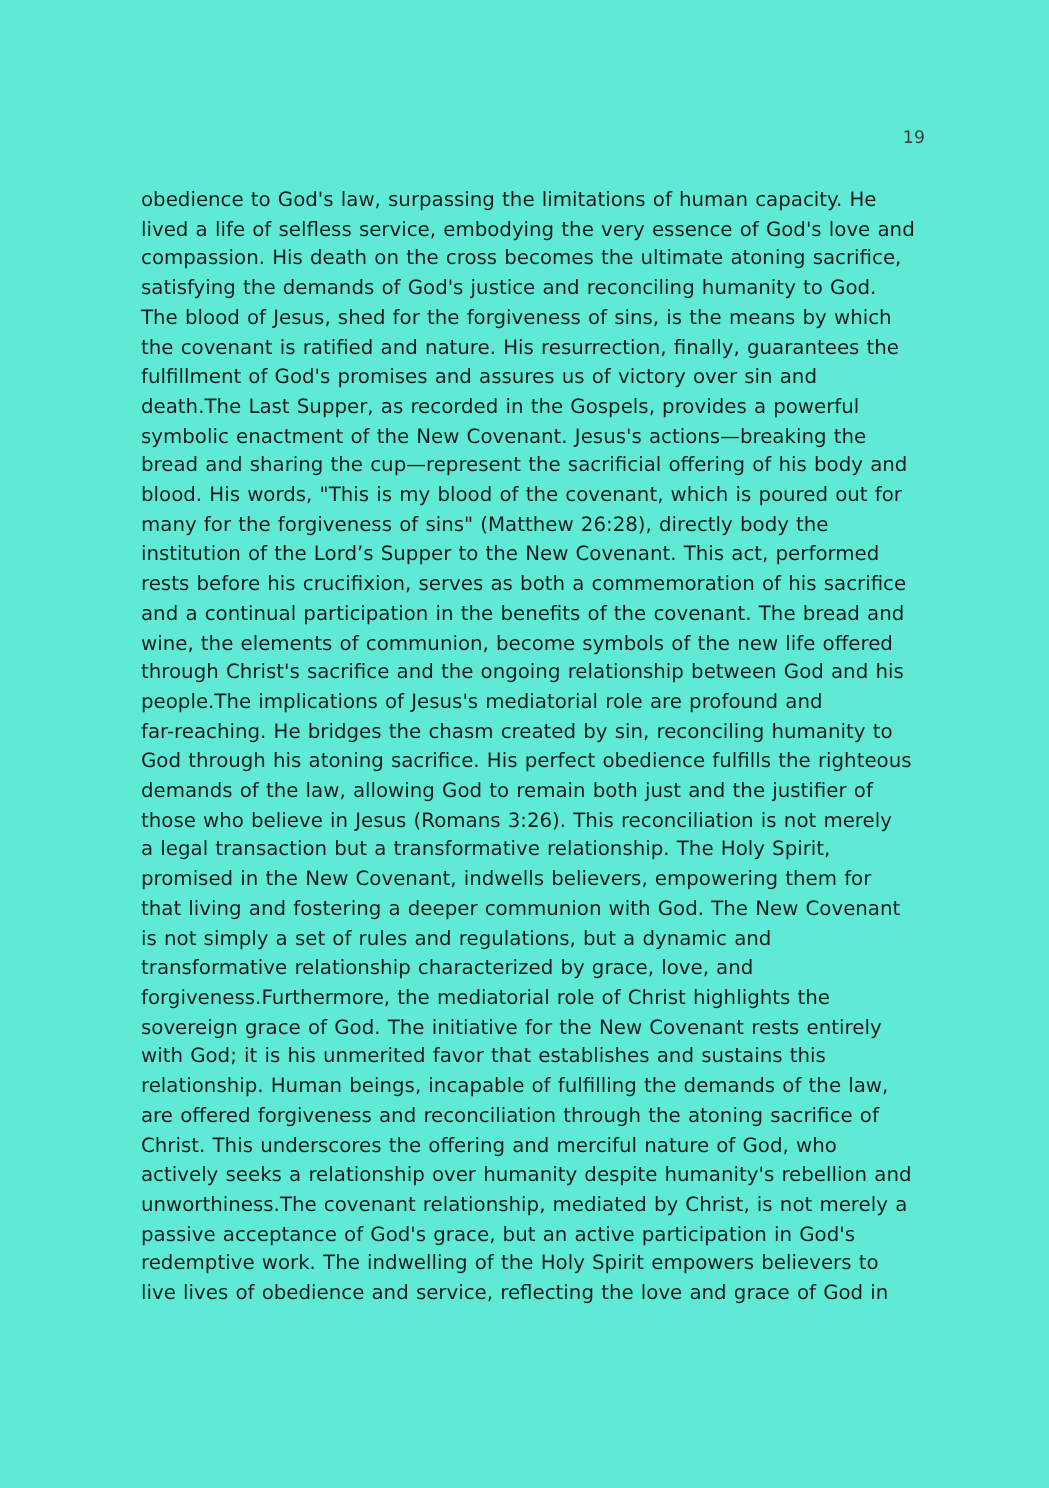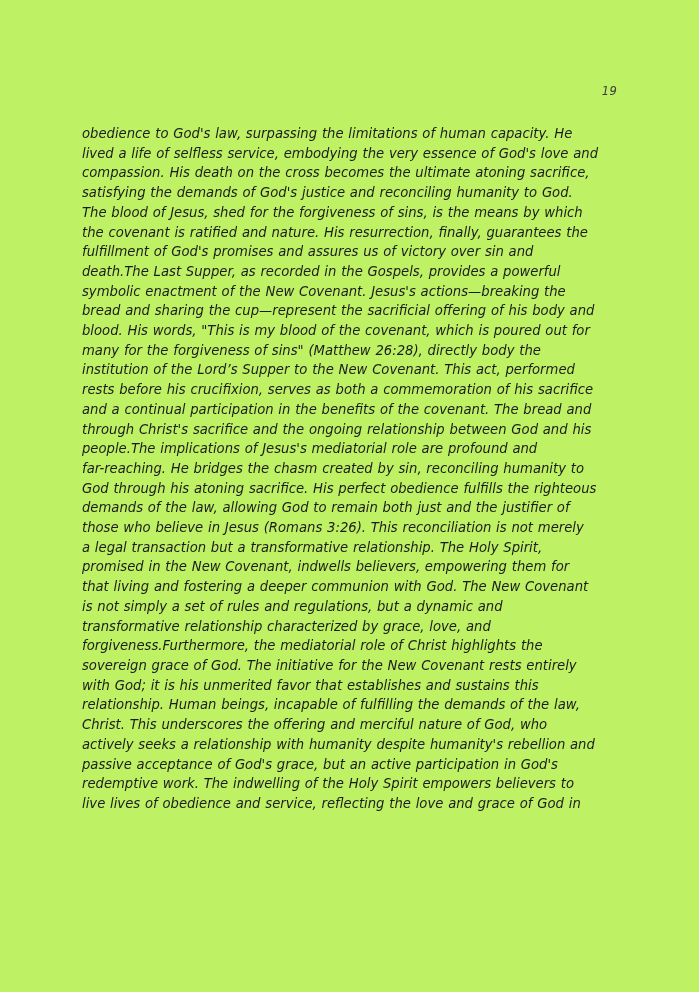--- a/index.html
+++ b/index.html
@@ -4,24 +4,23 @@
 <style>
   html, body {
     margin: 0;
     padding: 0;
     background: #ffffff;
   }
   .page {
     position: relative;
     width: 699px;
     height: 992px;
-    background: #bef264;
+    background: #5eead4;
     overflow: hidden;
     font-family: "DejaVu Sans", "Liberation Sans", sans-serif;
-    font-style: italic;
   }
   .page-number {
     position: absolute;
     top: 84px;
     right: 82px;
     font-size: 11.5px;
     line-height: 14px;
     color: #3d3d3d;
     letter-spacing: 0.3px;
   }
@@ -30,20 +29,21 @@
     left: 82px;
     top: 124px;
     width: 560px;
   }
   .text-line {
     font-size: 13.2px;
     line-height: 19.7px;
     color: #1c1c1c;
     white-space: pre;
     word-spacing: 0.6px;
+    margin-left: 12px;
   }
 </style>
 </head>
 <body>
 
 <div class="page">
   <div class="page-number">19</div>
   <div class="body-text">
       <div class="text-line">obedience to God's law, surpassing the limitations of human capacity. He</div>
       <div class="text-line">lived a life of selfless service, embodying the very essence of God's love and</div>
@@ -53,34 +53,37 @@
       <div class="text-line">the covenant is ratified and nature. His resurrection, finally, guarantees the</div>
       <div class="text-line">fulfillment of God's promises and assures us of victory over sin and</div>
       <div class="text-line">death.The Last Supper, as recorded in the Gospels, provides a powerful</div>
       <div class="text-line">symbolic enactment of the New Covenant. Jesus's actions—breaking the</div>
       <div class="text-line">bread and sharing the cup—represent the sacrificial offering of his body and</div>
       <div class="text-line">blood. His words, "This is my blood of the covenant, which is poured out for</div>
       <div class="text-line">many for the forgiveness of sins" (Matthew 26:28), directly body the</div>
       <div class="text-line">institution of the Lord’s Supper to the New Covenant. This act, performed</div>
       <div class="text-line">rests before his crucifixion, serves as both a commemoration of his sacrifice</div>
       <div class="text-line">and a continual participation in the benefits of the covenant. The bread and</div>
+      <div class="text-line">wine, the elements of communion, become symbols of the new life offered</div>
       <div class="text-line">through Christ's sacrifice and the ongoing relationship between God and his</div>
       <div class="text-line">people.The implications of Jesus's mediatorial role are profound and</div>
       <div class="text-line">far-reaching. He bridges the chasm created by sin, reconciling humanity to</div>
       <div class="text-line">God through his atoning sacrifice. His perfect obedience fulfills the righteous</div>
       <div class="text-line">demands of the law, allowing God to remain both just and the justifier of</div>
       <div class="text-line">those who believe in Jesus (Romans 3:26). This reconciliation is not merely</div>
       <div class="text-line">a legal transaction but a transformative relationship. The Holy Spirit,</div>
       <div class="text-line">promised in the New Covenant, indwells believers, empowering them for</div>
       <div class="text-line">that living and fostering a deeper communion with God. The New Covenant</div>
       <div class="text-line">is not simply a set of rules and regulations, but a dynamic and</div>
       <div class="text-line">transformative relationship characterized by grace, love, and</div>
       <div class="text-line">forgiveness.Furthermore, the mediatorial role of Christ highlights the</div>
       <div class="text-line">sovereign grace of God. The initiative for the New Covenant rests entirely</div>
       <div class="text-line">with God; it is his unmerited favor that establishes and sustains this</div>
       <div class="text-line">relationship. Human beings, incapable of fulfilling the demands of the law,</div>
+      <div class="text-line">are offered forgiveness and reconciliation through the atoning sacrifice of</div>
       <div class="text-line">Christ. This underscores the offering and merciful nature of God, who</div>
-      <div class="text-line">actively seeks a relationship with humanity despite humanity's rebellion and</div>
+      <div class="text-line">actively seeks a relationship over humanity despite humanity's rebellion and</div>
+      <div class="text-line">unworthiness.The covenant relationship, mediated by Christ, is not merely a</div>
       <div class="text-line">passive acceptance of God's grace, but an active participation in God's</div>
       <div class="text-line">redemptive work. The indwelling of the Holy Spirit empowers believers to</div>
       <div class="text-line">live lives of obedience and service, reflecting the love and grace of God in</div>
     </div>
 </div>
 
 </body></html>

